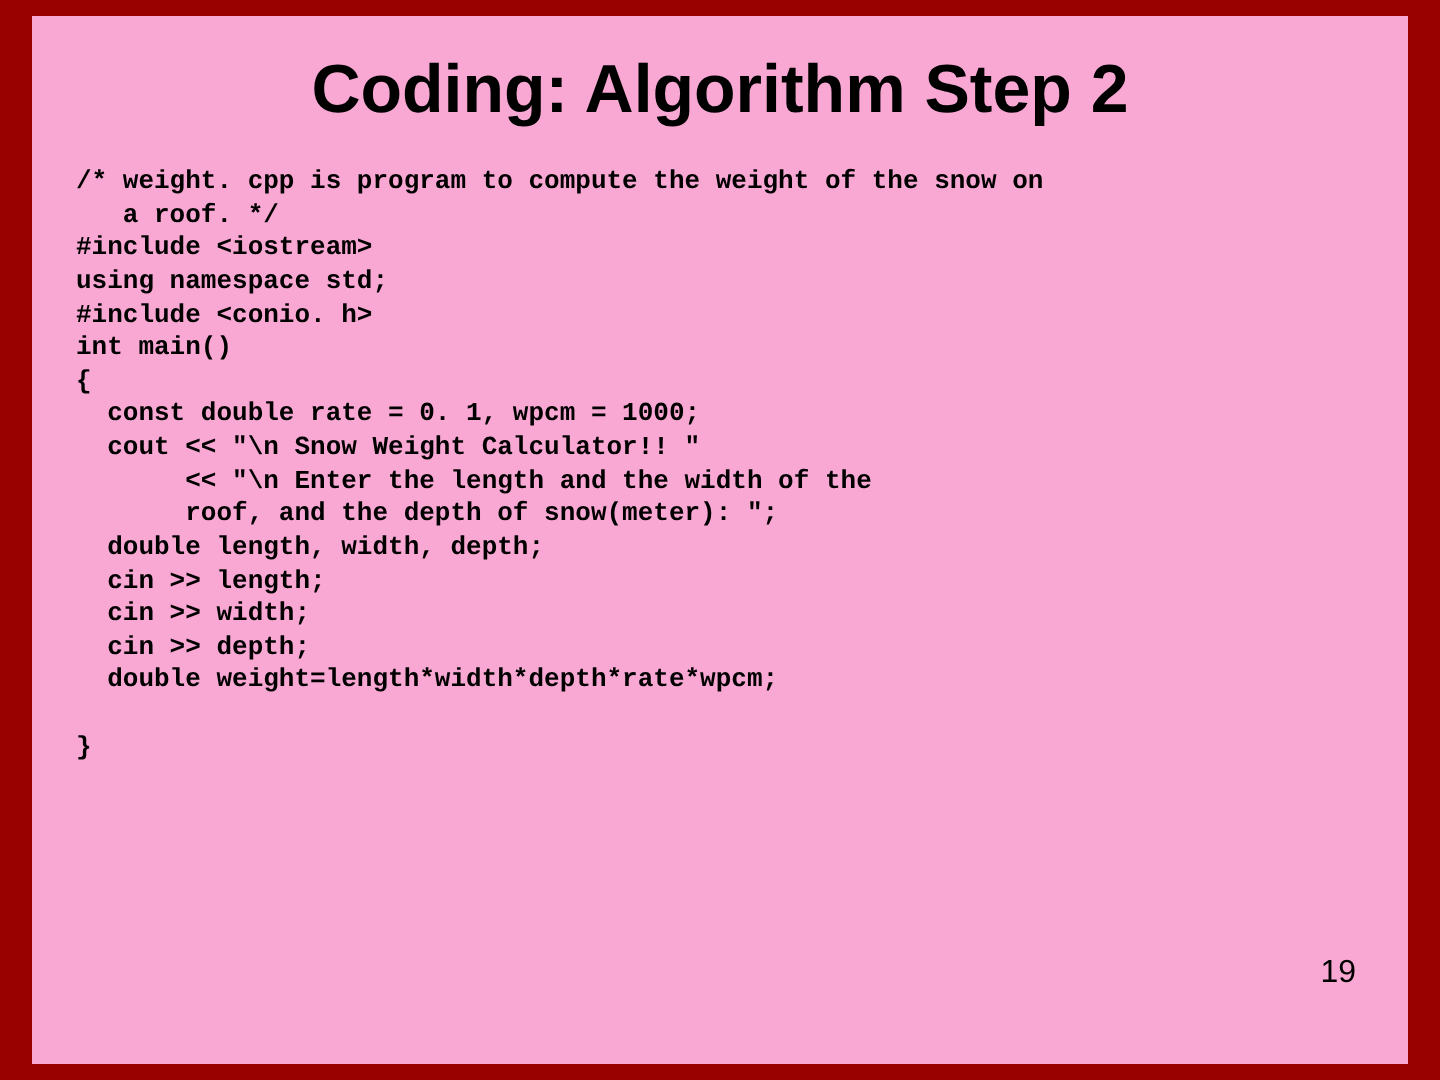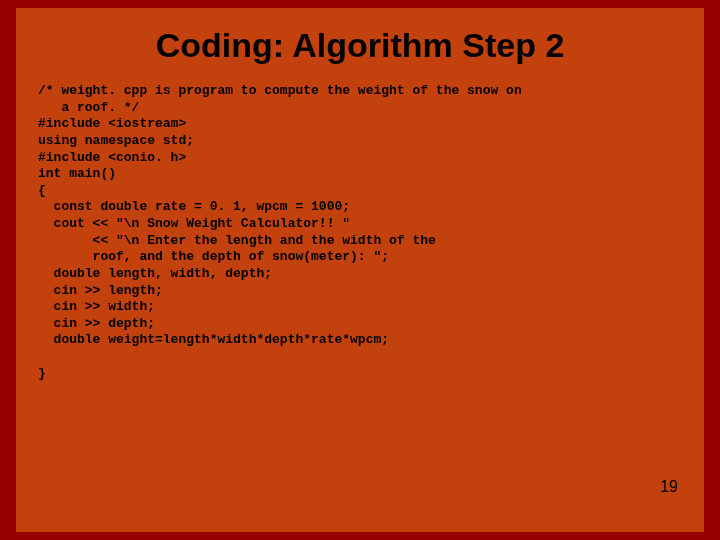--- a/index.html
+++ b/index.html
@@ -12,21 +12,21 @@
   body {
     background: #990000;
     font-family: "Comic Sans MS", "Comic Sans", cursive, sans-serif;
   }
   .slide {
     position: absolute;
     left: 16px;
     top: 8px;
     width: 688px;
     height: 524px;
-    background: #c2410c;
+    background: #f9a8d4;
     box-sizing: border-box;
     padding: 18px 22px 10px 22px;
   }
   .title {
     text-align: center;
     font-size: 34px;
     font-weight: bold;
     color: #000;
     margin: 0 0 18px 0;
     font-family: "Comic Sans MS", "Comic Sans", cursive, sans-serif;

